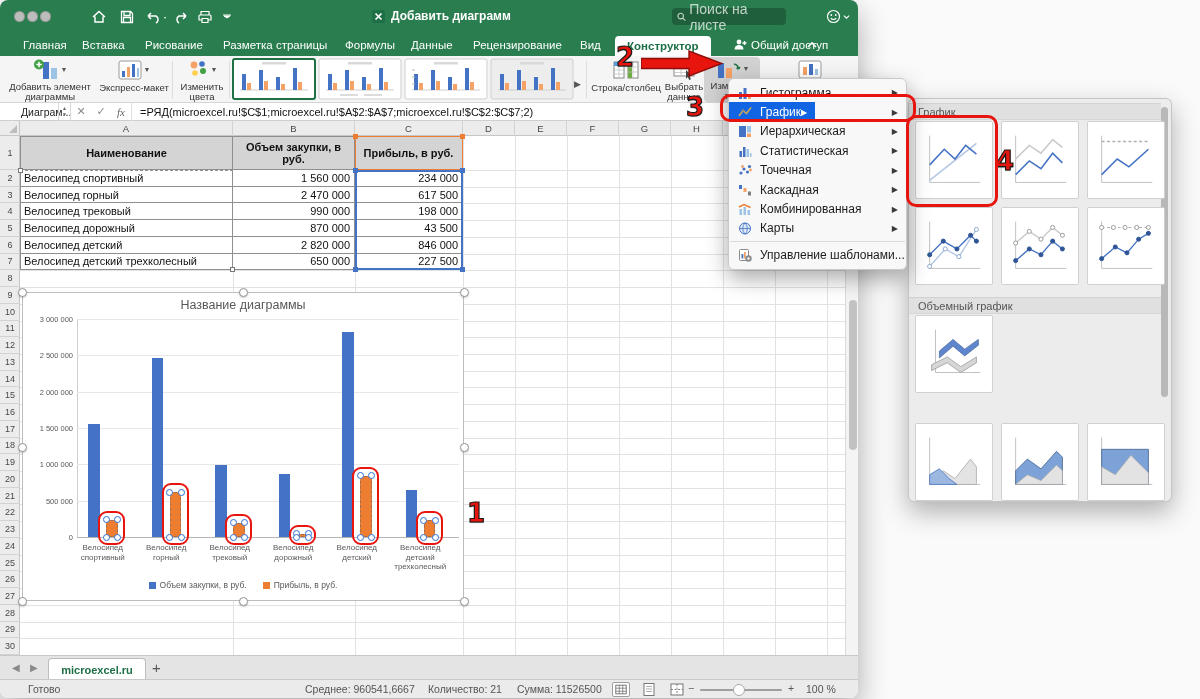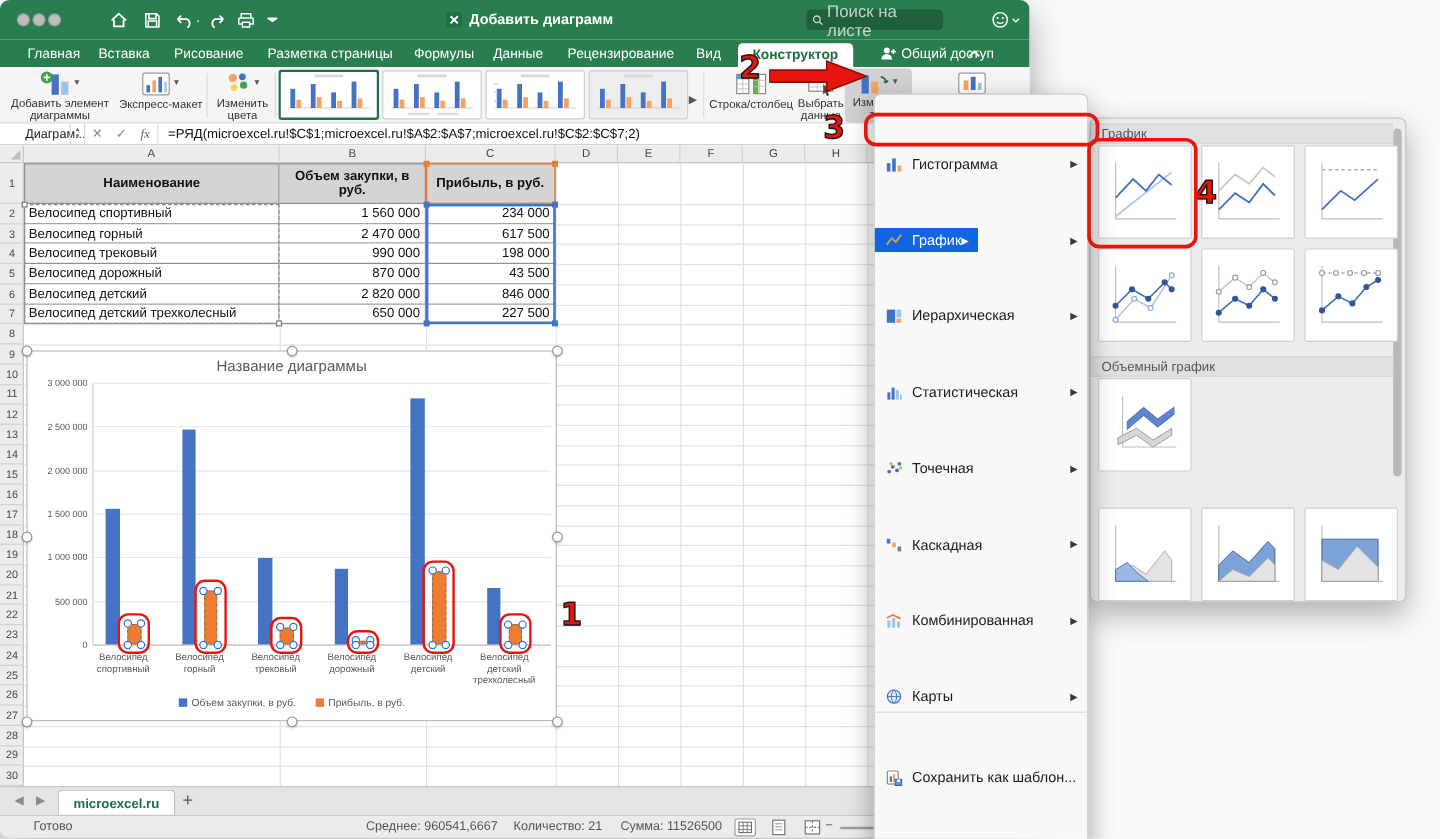--- a/index.html
+++ b/index.html
@@ -85,21 +85,21 @@
   .statusbar { position:absolute; left:0; top:679px; width:858px; height:19px; background:#ebebeb; border-top:1px solid #c8c8c8; font-size:10.5px; color:#555; z-index:10; }
   .stat { position:absolute; top:3px; }
   .sb-ico { position:absolute; top:2px; width:18px; height:15px; }
   .sb-ico svg { width:100%; height:100%; }
   .sb-ico.active { background:#fff; border:1px solid #9e9e9e; border-radius:2px; }
   .slider-track { position:absolute; left:700px; top:9px; width:82px; height:2px; background:#9f9f9f; border-radius:1px; }
   .slider-thumb { position:absolute; left:733px; top:3.5px; width:12px; height:12px; border-radius:50%; background:#fdfdfd; border:1px solid #a9a9a9; }
 
   
   .menu { position:absolute; left:728px; top:78px; width:179px; background:rgba(248,248,248,.98); border:1px solid #c9c9c9; border-radius:6px; box-shadow:0 8px 22px rgba(0,0,0,.35); padding:4px 0; z-index:40; }
-  .mi { height:19.4px; display:flex; align-items:center; padding:0 8px 0 9px; font-size:12px; color:#1c1c1c;margin-top:44px; }
+  .mi { height:19.4px; display:flex; align-items:center; padding:0 8px 0 9px; font-size:12px; color:#1c1c1c; }
   .mi .mi-ic { width:16px; height:14px; margin-right:6px; flex:none; }
   .mi .mi-ic svg { width:14px; height:14px; }
   .mi .mi-label { flex:1; white-space:nowrap; }
   .mi .mi-arrow { font-size:8px; color:#3a3a3a; }
   .mi.hl { background:#1265e2; color:#fff; }
   .mi.hl .mi-arrow { color:#fff; }
   .menusep { height:1px; background:#dadada; margin:3px 1px; }
 
   
   .panel { position:absolute; left:908px; top:98px; width:264px; height:404px; background:#ececec; border:1px solid #c5c5c5; border-radius:6px; box-shadow:0 10px 26px rgba(0,0,0,.3); z-index:38; overflow:hidden; }
@@ -570,30 +570,20 @@
           </svg></span>
         <span class="mi-label">Карты</span>
         <span class="mi-arrow">▶</span>
       </div>
       <div class="menusep"></div>
       <div class="mi">
         <span class="mi-ic"><svg viewBox="0 0 14 14">
             <rect x="1.5" y="1.5" width="9" height="11" rx="1" fill="#fff" stroke="#8a8a8a"></rect>
             <rect x="3.5" y="6" width="1.8" height="4.5" fill="#4472c4"></rect>
             <rect x="6" y="4" width="1.8" height="6.5" fill="#f4a266"></rect>
-            <rect x="8" y="8.5" width="5.5" height="5" fill="#5b9bd5" stroke="#3b6aa0"></rect>
-            <rect x="9.5" y="8.5" width="2.5" height="2" fill="#fff"></rect>
-          </svg></span>
-        <span class="mi-label">Сохранить как шаблон...</span>
-      </div>
-      <div class="mi">
-        <span class="mi-ic"><svg viewBox="0 0 14 14">
-            <rect x="1.5" y="1.5" width="9" height="11" rx="1" fill="#fff" stroke="#8a8a8a"></rect>
-            <rect x="3.5" y="6" width="1.8" height="4.5" fill="#4472c4"></rect>
-            <rect x="6" y="4" width="1.8" height="6.5" fill="#f4a266"></rect>
             <circle cx="10.5" cy="10.5" r="3.2" fill="#8a8a8a"></circle>
             <circle cx="10.5" cy="10.5" r="1.2" fill="#fff"></circle>
           </svg></span>
         <span class="mi-label">Управление шаблонами...</span>
       </div>
     </div>
 
   <div class="panel" id="flyout">
     <div class="pscroll">
         <div class="pth"></div>

